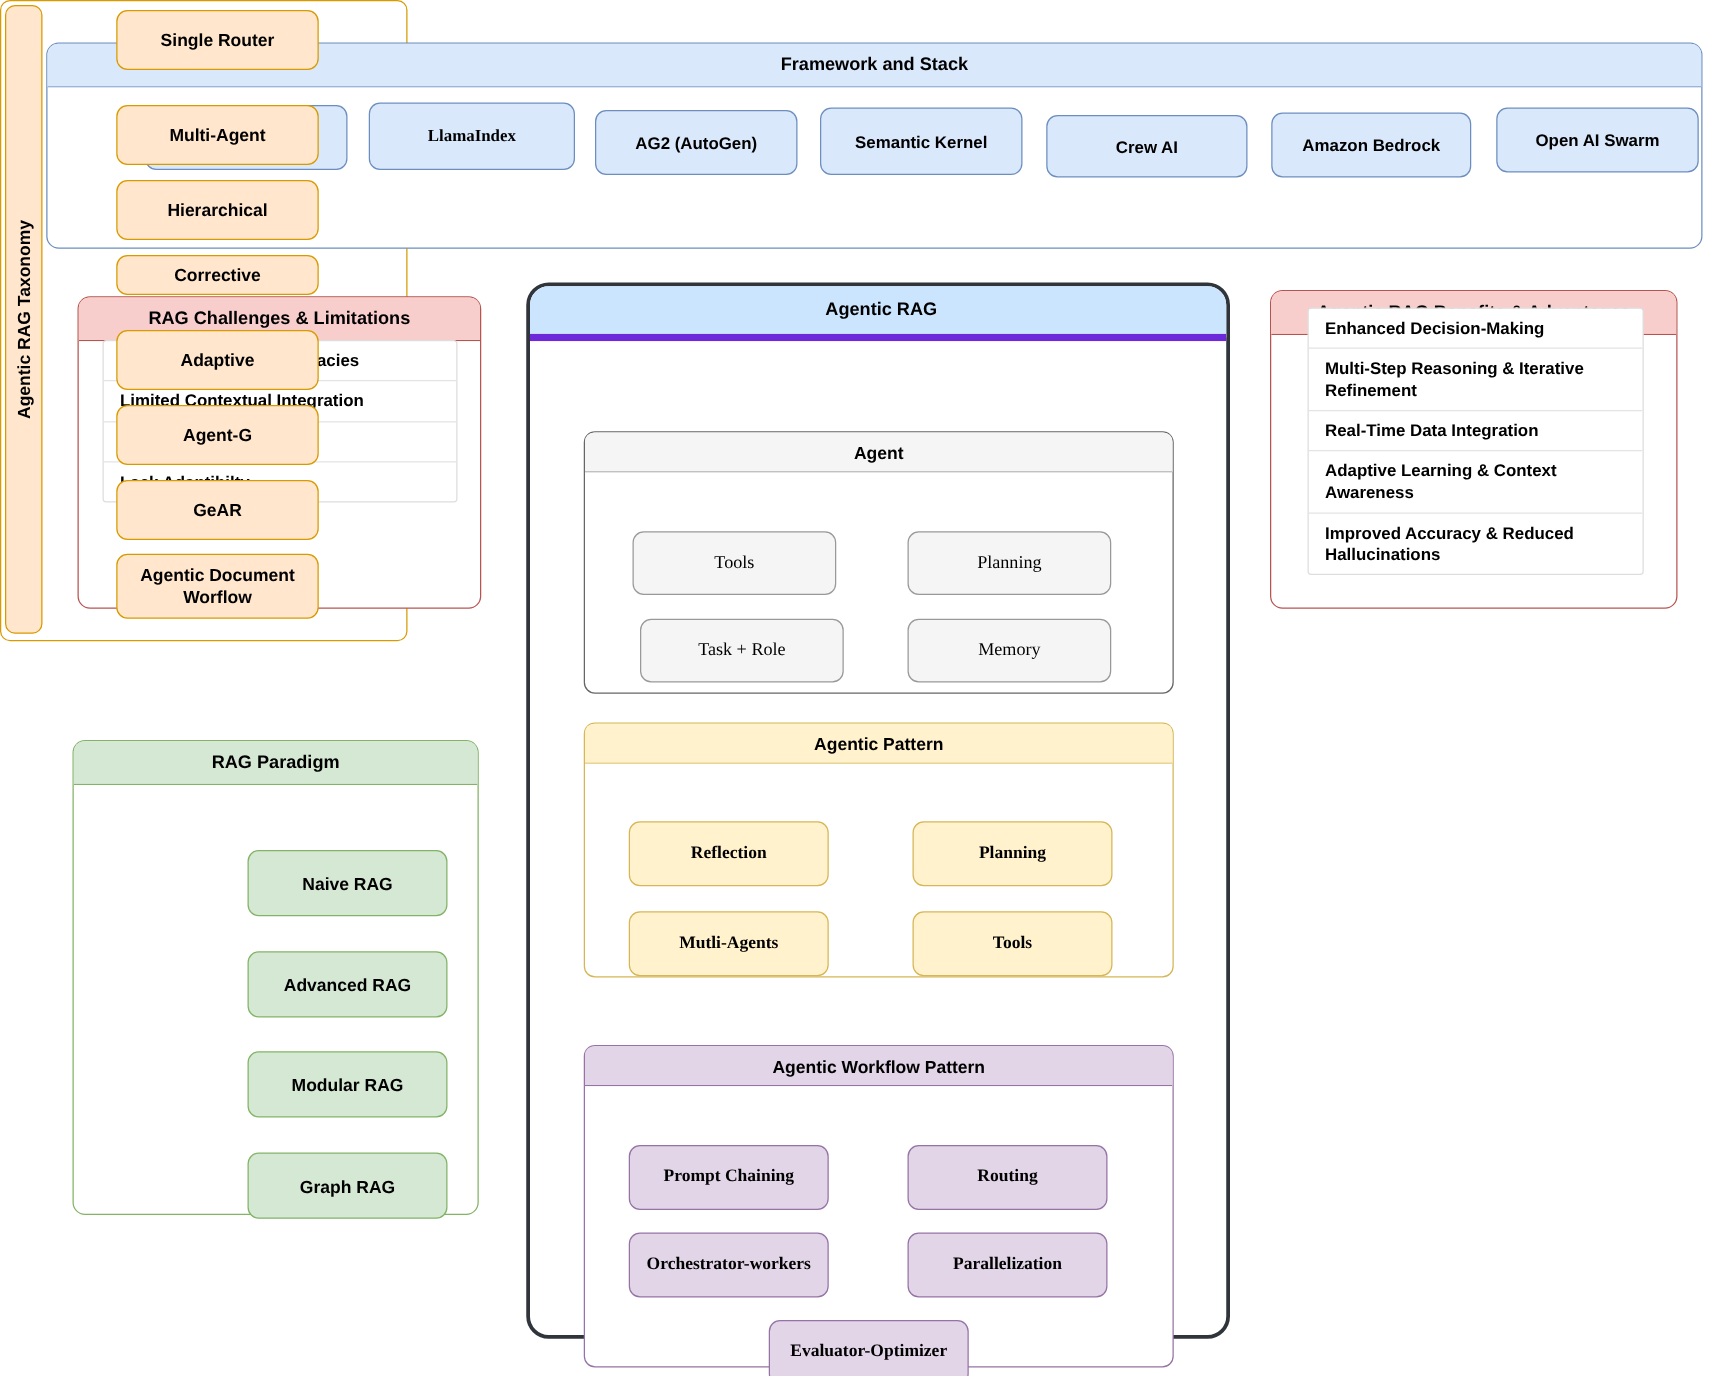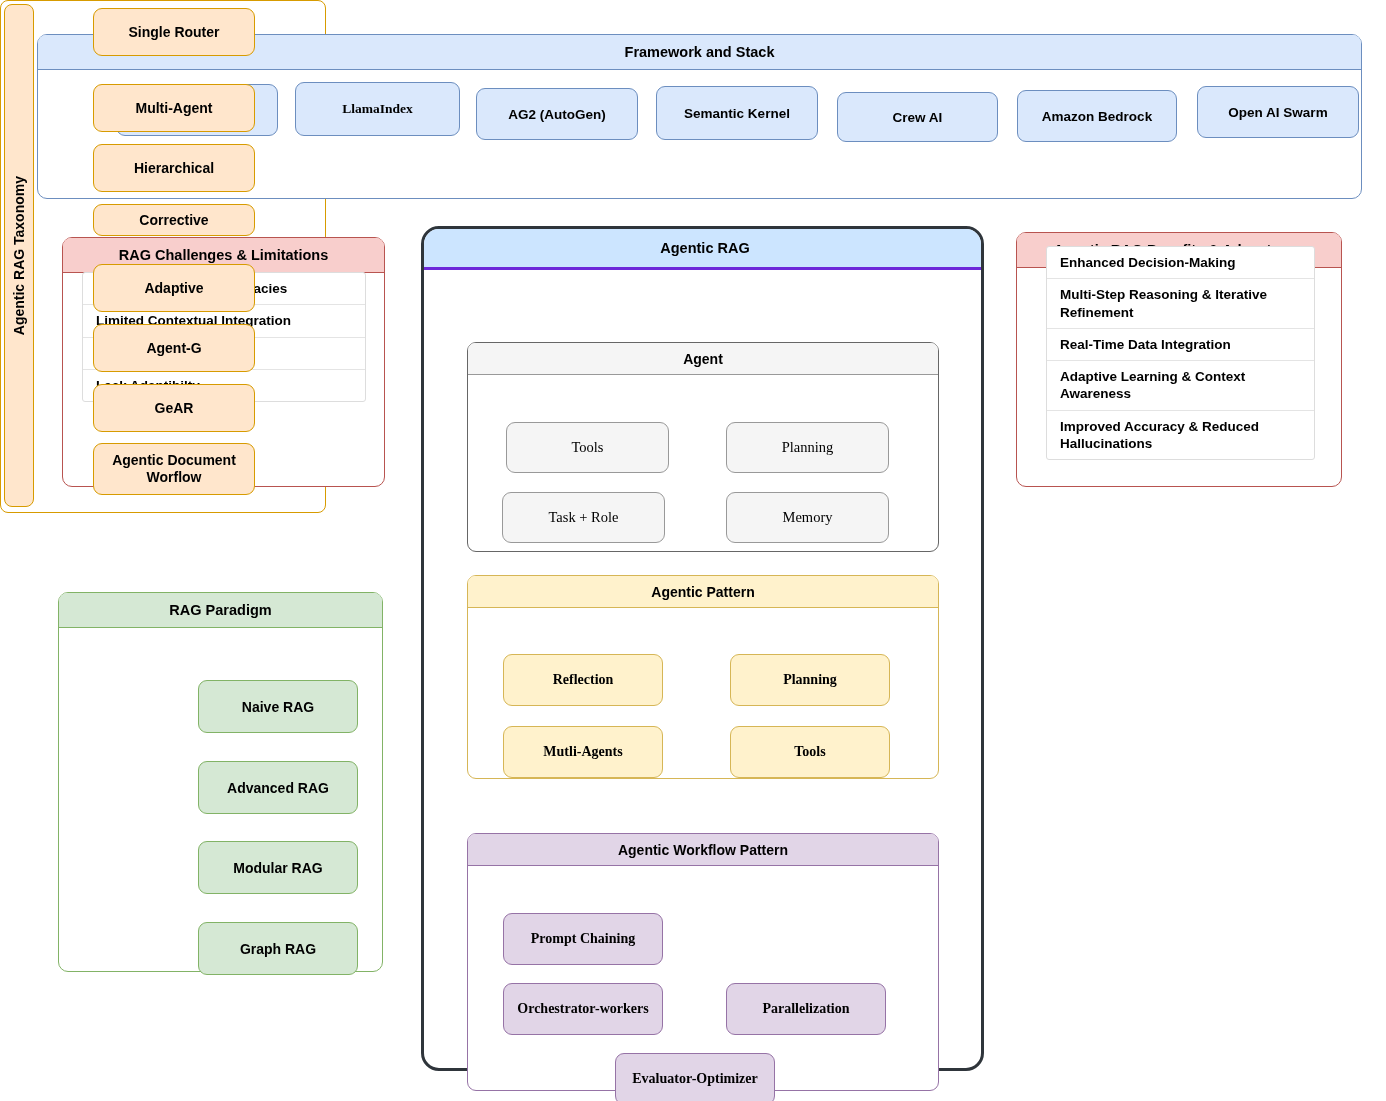--- a/index.html
+++ b/index.html
@@ -136,21 +136,21 @@
   }
 
   
   #agentic-rag-panel {
     left: 421px; top: 226px; width: 563px; height: 845px;
     border: 3px solid #2f353b;
     border-radius: 18px;
   }
   #agentic-rag-panel > .panel-head {
     background: #cce5ff;
-    border-bottom: 3px solid #6d28d9;
+    border-bottom: 6px solid #6d28d9;
     border-top-left-radius: 15px;
     border-top-right-radius: 15px;
     font-size: 14.5px;
     padding: 11px 6px 10px 11px;
   }
 
   .sub-panel {
     position: absolute;
     box-sizing: border-box;
     border-radius: 9px;
@@ -319,39 +319,40 @@
 
   <div class="panel" id="agentic-rag-panel">
     <div class="panel-head">Agentic RAG</div>
     <div class="panel-body" style="height:789px;">
 
       <div class="sub-panel" id="agent-panel">
         <div class="sub-head">Agent</div>
         <div class="sub-body" id="agent-body" style="height:172px;">
             <div class="agent-box" style="left: 38px; top: 47px;">Tools</div>
             <div class="agent-box" style="left: 258px; top: 47px;">Planning</div>
-            <div class="agent-box" style="left: 34px; top: 117px;">Task + Role</div>
+            <div class="agent-box" style="left: 44px; top: 117px;">Task + Role</div>
             <div class="agent-box" style="left: 258px; top: 117px;">Memory</div>
           </div>
       </div>
 
       <div class="sub-panel" id="pattern-panel">
         <div class="sub-head">Agentic Pattern</div>
         <div class="sub-body" id="pattern-body" style="height:168px;">
             <div class="pattern-box" style="left: 35px; top: 46px;">Reflection</div>
             <div class="pattern-box" style="left: 262px; top: 46px;">Planning</div>
             <div class="pattern-box" style="left: 35px; top: 118px;">Mutli-Agents</div>
             <div class="pattern-box" style="left: 262px; top: 118px;">Tools</div>
           </div>
       </div>
 
       <div class="sub-panel" id="workflow-panel">
         <div class="sub-head">Agentic Workflow Pattern</div>
         <div class="sub-body" id="workflow-body" style="height:222px;">
             <div class="wf-box" style="left: 35px; top: 47px; width: 160px;">Prompt Chaining</div>
+            <div class="wf-box" style="left: 258px; top: 47px; width: 160px;">Routing</div>
             <div class="wf-box" style="left: 35px; top: 117px; width: 160px;">Orchestrator-workers</div>
             <div class="wf-box" style="left: 258px; top: 117px; width: 160px;">Parallelization</div>
             <div class="wf-box" style="left: 147px; top: 187px; width: 160px;">Evaluator-Optimizer</div>
           </div>
       </div>
 
     </div>
   </div>
 
   <div id="taxonomy-panel">

